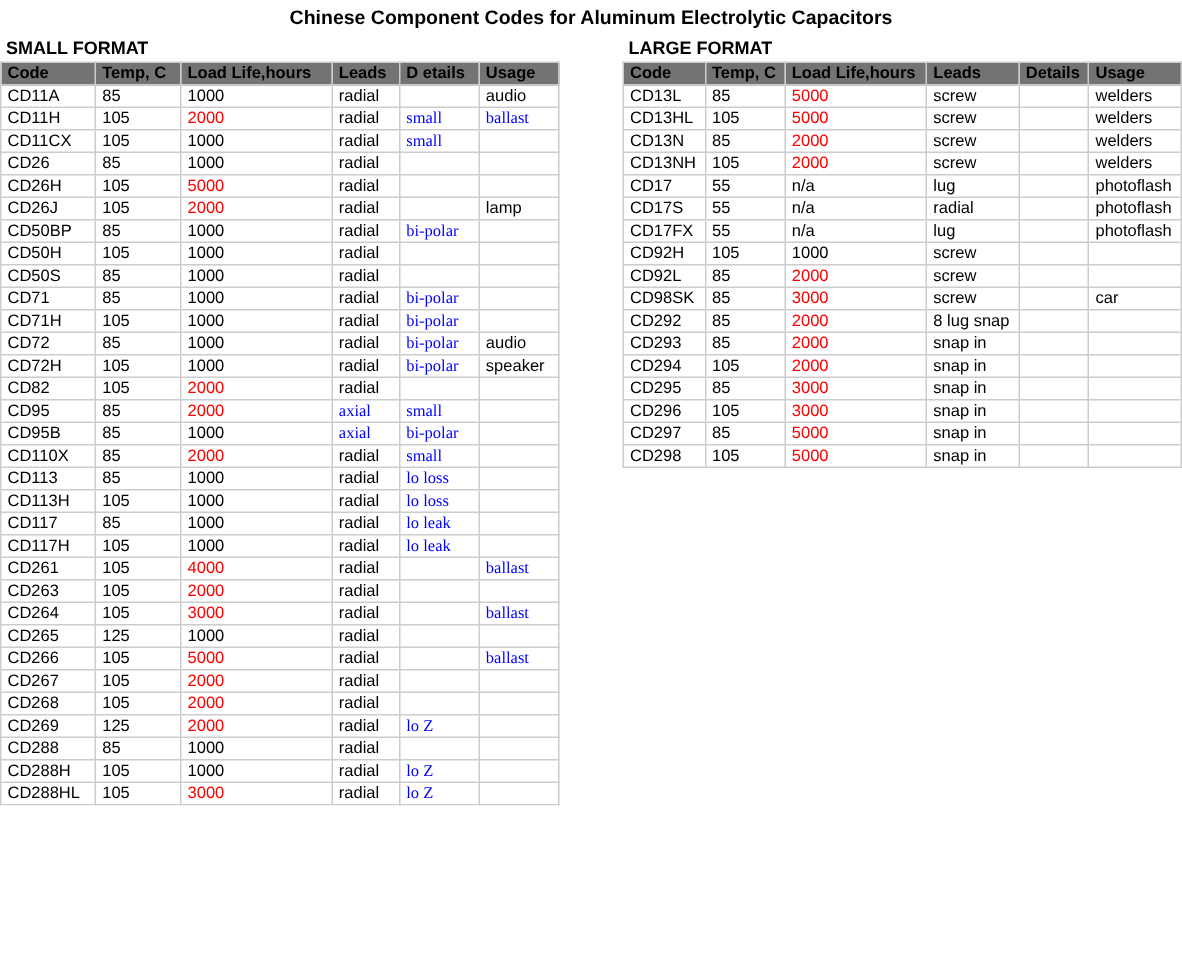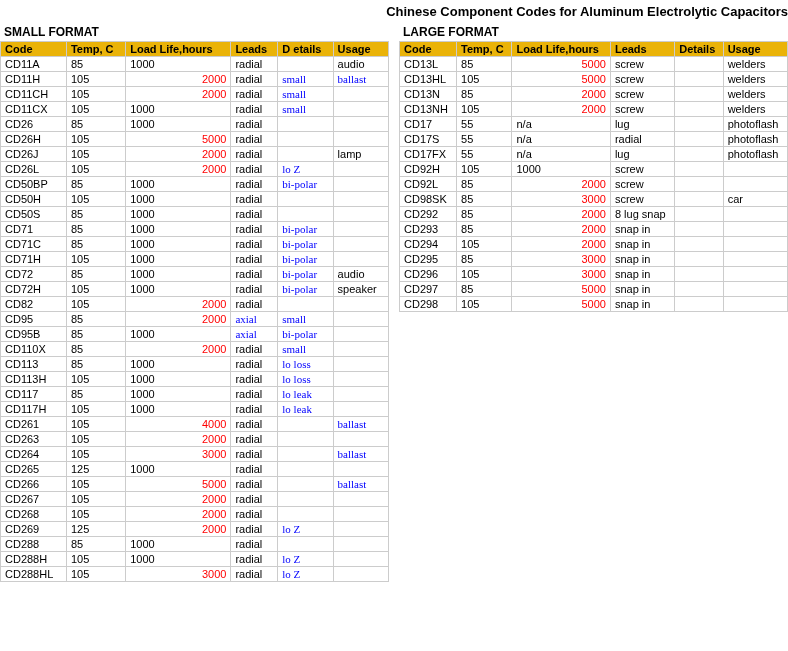--- a/index.html
+++ b/index.html
@@ -1,25 +1,25 @@
 <!DOCTYPE html>
 <html><head>
   <meta charset="utf-8">
   <style>
     * { box-sizing: border-box; margin: 0; padding: 0; }
     body { font-family: Arial, sans-serif; font-size: 11px; background: #fff; }
-    h1 { text-align: right; font-size: 13px; font-weight: bold; padding: 4px 0; }
-    .container { display: flex; gap: 0; }
+    h1 { text-align: center; font-size: 13px; font-weight: bold; padding: 4px 0; }
+    .container { display: flex; gap: 16px; }
     .section { flex: 1; }
     .section-title { font-weight: bold; font-size: 12px; padding: 2px 4px; }
     table { border-collapse: collapse; width: 100%; }
     th, td { border: 1px solid #ccc; padding: 1px 4px; white-space: nowrap; }
-    th { background: #eab308; font-weight: bold; text-align: left; }
+    th { background: #737373; font-weight: bold; text-align: left; }
     td { text-align: left; }
-    .red { color: red; text-align: right; }
+    .red { color: red; }
     .blue { color: blue; font-family: Liberation Serif, serif; }
     .divider { width: 10px; }
   </style>
 </head>
 <body>
 
 <h1>Chinese Component Codes for Aluminum Electrolytic Capacitors</h1>
 
 <div class="container">
 
@@ -47,36 +47,28 @@
           </tr>
           <tr>
             <td>CD11H</td>
             <td>105</td>
             <td class="red">2000</td>
             <td>radial</td>
             <td class="blue">small</td>
             <td class="blue">ballast</td>
           </tr>
           <tr>
-            <td>CD11CH</td>
-            <td>105</td>
-            <td class="red">2000</td>
+            <td>CD11CX</td>
+            <td>105</td>
+            <td>1000</td>
             <td>radial</td>
             <td class="blue">small</td>
             <td></td>
           </tr>
           <tr>
-            <td>CD11CX</td>
-            <td>105</td>
-            <td>1000</td>
-            <td>radial</td>
-            <td class="blue">small</td>
-            <td></td>
-          </tr>
-          <tr>
             <td>CD26</td>
             <td>85</td>
             <td>1000</td>
             <td>radial</td>
             <td></td>
             <td></td>
           </tr>
           <tr>
             <td>CD26H</td>
             <td>105</td>
@@ -87,28 +79,20 @@
           </tr>
           <tr>
             <td>CD26J</td>
             <td>105</td>
             <td class="red">2000</td>
             <td>radial</td>
             <td></td>
             <td>lamp</td>
           </tr>
           <tr>
-            <td>CD26L</td>
-            <td>105</td>
-            <td class="red">2000</td>
-            <td>radial</td>
-            <td class="blue">lo Z</td>
-            <td></td>
-          </tr>
-          <tr>
             <td>CD50BP</td>
             <td>85</td>
             <td>1000</td>
             <td>radial</td>
             <td class="blue">bi-polar</td>
             <td></td>
           </tr>
           <tr>
             <td>CD50H</td>
             <td>105</td>
@@ -120,28 +104,20 @@
           <tr>
             <td>CD50S</td>
             <td>85</td>
             <td>1000</td>
             <td>radial</td>
             <td></td>
             <td></td>
           </tr>
           <tr>
             <td>CD71</td>
-            <td>85</td>
-            <td>1000</td>
-            <td>radial</td>
-            <td class="blue">bi-polar</td>
-            <td></td>
-          </tr>
-          <tr>
-            <td>CD71C</td>
             <td>85</td>
             <td>1000</td>
             <td>radial</td>
             <td class="blue">bi-polar</td>
             <td></td>
           </tr>
           <tr>
             <td>CD71H</td>
             <td>105</td>
             <td>1000</td>

